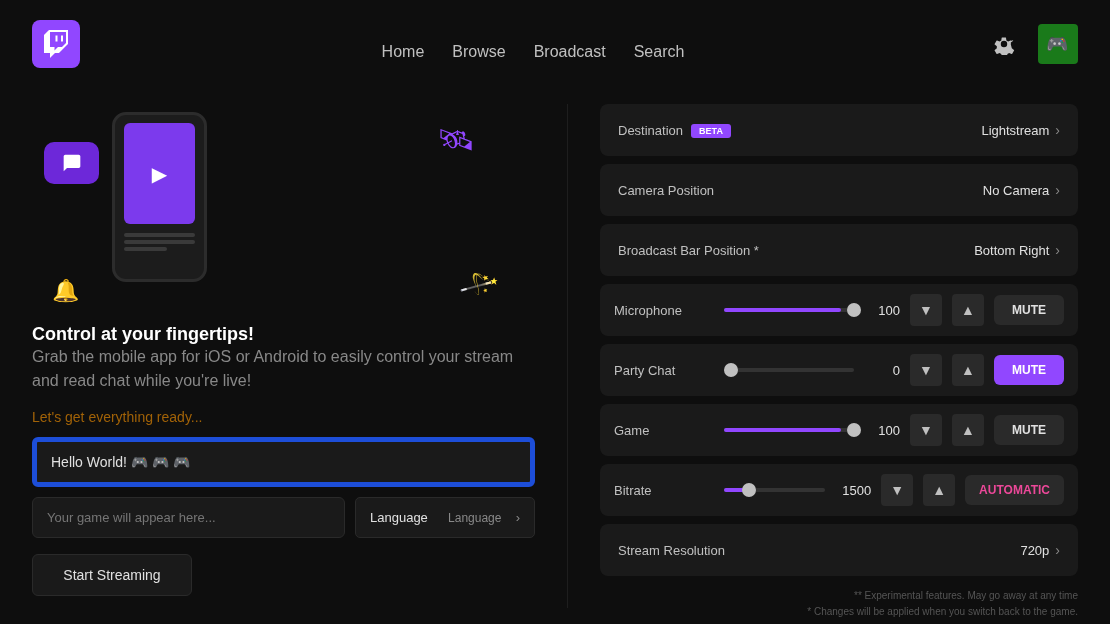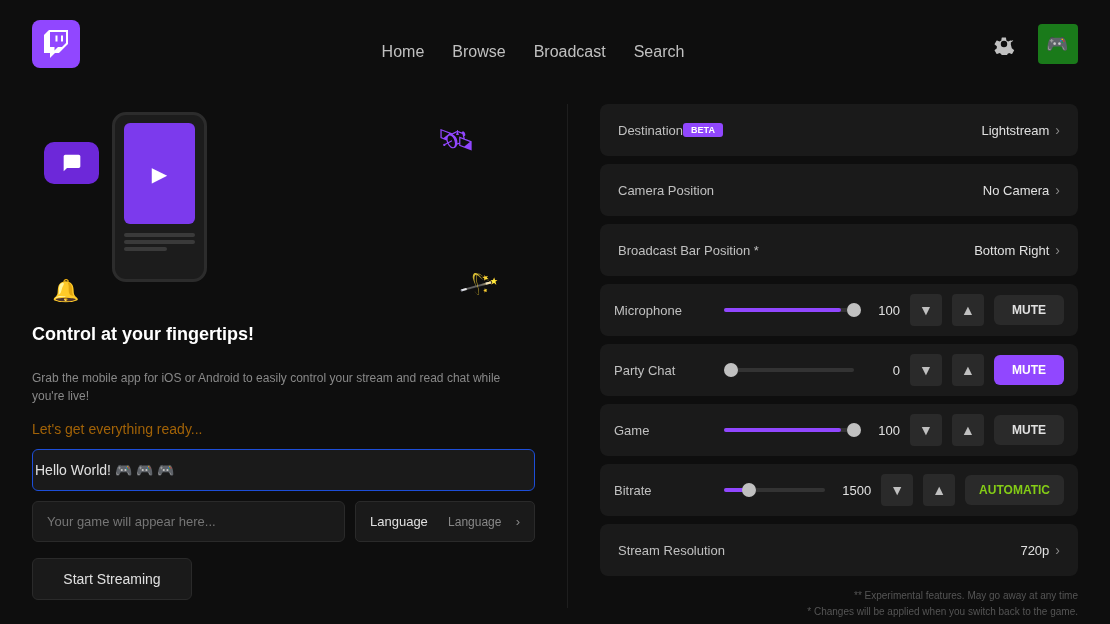--- a/index.html
+++ b/index.html
@@ -69,39 +69,39 @@
     .illustration {
       position: relative;
       height: 200px;
       margin-bottom: 12px;
     }
 
     .control-title {
       font-size: 18px;
       font-weight: bold;
       color: #ffffff;
-      margin-bottom: 24px;
+      margin-bottom: 0;
     }
     .control-desc {
-      font-size: 12px;
+      font-size: 16px;
       color: #888;
       line-height: 1.5;
       margin-bottom: 16px;
     }
     .ready-text {
       font-size: 14px;
       color: #a16207;
       margin-bottom: 12px;
     }
     .stream-title-input {
       background: #1a1a1a;
-      border: 1px solid #1d4ed8;
+      border: 5px solid #1d4ed8;
       border-radius: 6px;
       color: #e0e0e0;
-      padding: 12px 2px;
+      padding: 12px 14px;
       font-size: 14px;
       width: 100%;
       margin-bottom: 10px;
     }
     .bottom-row {
       display: flex; gap: 10px; margin-bottom: 16px;
     }
     .game-input {
       flex: 1;
       background: #1a1a1a;
@@ -153,21 +153,21 @@
       border-radius: 8px;
       padding: 14px 18px;
       display: flex;
       align-items: center;
       justify-content: space-between;
       min-height: 52px;
     }
     .settings-label {
       font-size: 13px;
       color: #c0c0c0;
-      display: flex; align-items: flex-start; gap: 0;
+      display: flex; align-items: flex-end; gap: 8px;
     }
     .beta-badge {
       background: #9147ff;
       color: white;
       font-size: 9px;
       padding: 2px 8px;
       border-radius: 3px;
       font-weight: bold;
     }
     .settings-value {
@@ -239,21 +239,21 @@
       cursor: pointer;
       font-weight: bold;
       min-width: 70px;
     }
     .mute-btn.active {
       background: #9147ff;
       color: white;
     }
     .mute-btn.auto {
       background: #2a2a2a;
-      color: #84cc16;
+      color: #ec4899;
       min-width: 90px;
     }
 
     .footnote {
       font-size: 10px;
       color: #555;
       text-align: right;
       line-height: 1.6;
       margin-top: 4px;
     }

